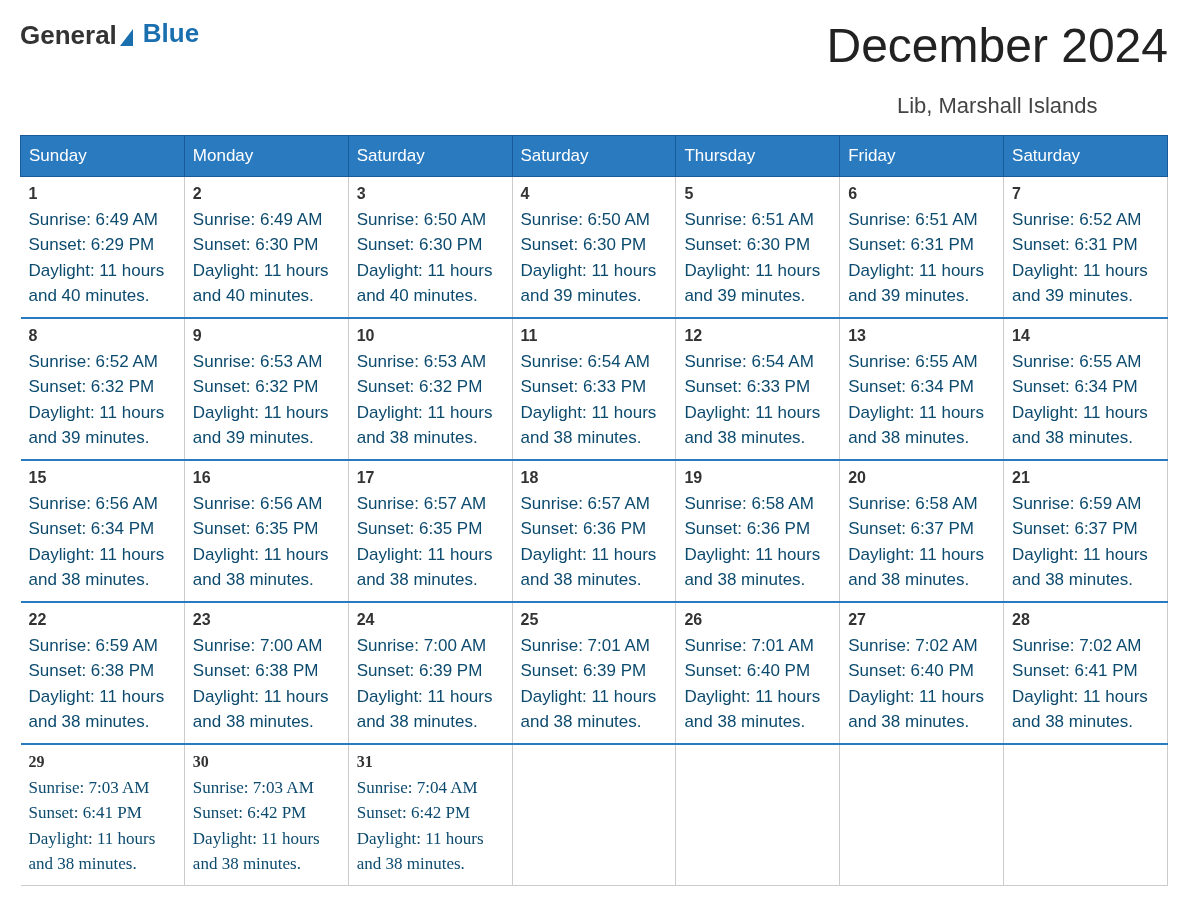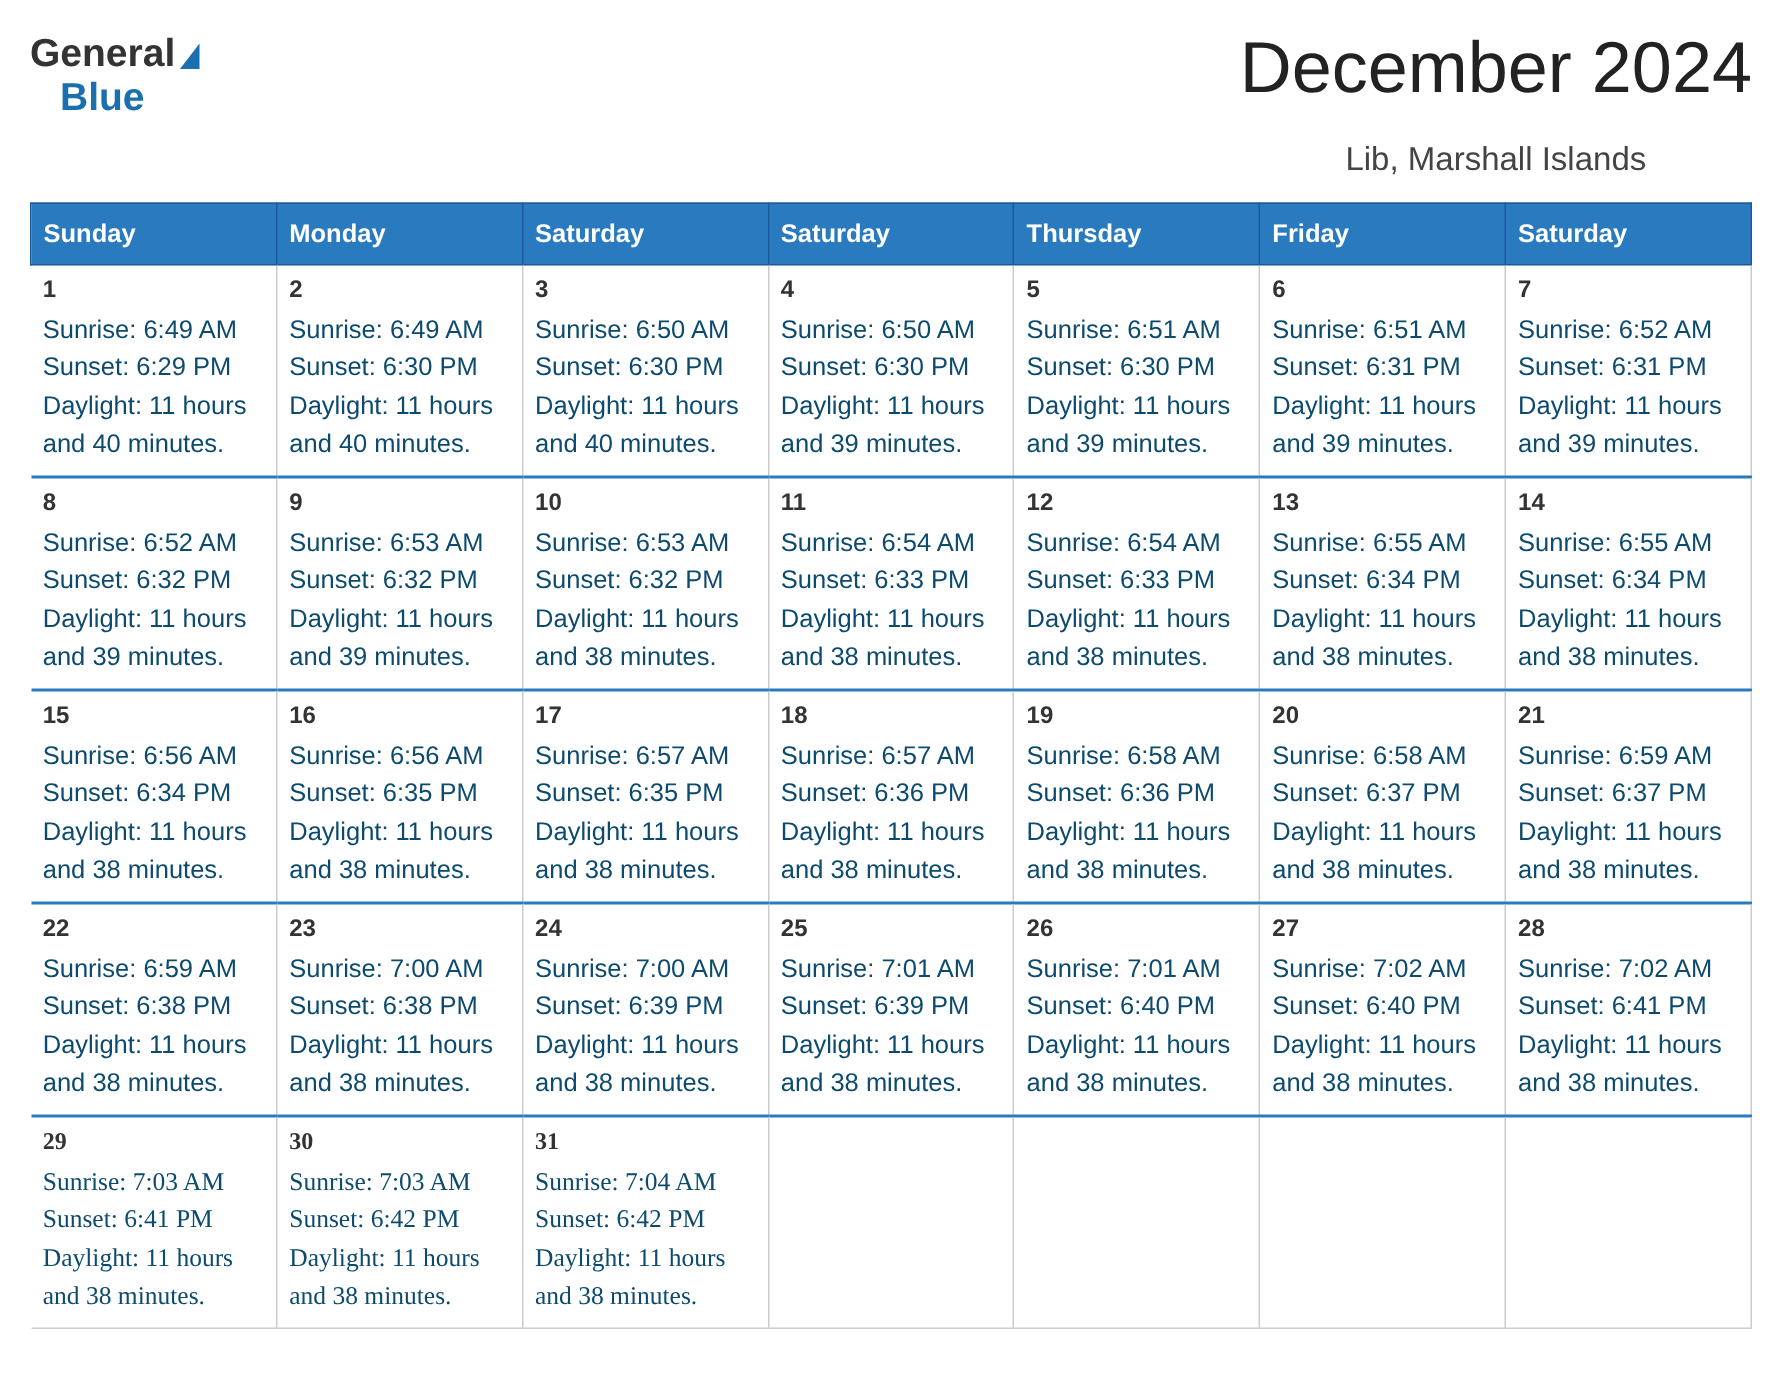--- a/index.html
+++ b/index.html
@@ -34,21 +34,21 @@
       width: 100%;
       border-collapse: collapse;
       table-layout: fixed;
     }
     thead tr {
       background-color: #2a7abf;
     }
     thead th {
       color: #fff;
       font-size: 17px;
-      font-weight: bold;
+      font-weight: normal;
       padding: 10px 8px;
       text-align: left;
       border: 1px solid #1a5a9a;
     }
     tbody td {
       vertical-align: top;
       padding: 8px;
       border-right: 1px solid #ccc;
       border-bottom: 2px solid #2a7abf;
       font-size: 13px;
@@ -68,35 +68,35 @@
     .day-info {
       font-size: 17px;
       line-height: 1.5;
       color: #0c4a6e;
     }
     .empty-cell {
       background: #fff;
     }
     .logo-wrapper {
       display: flex;
-      flex-direction: column;
+      flex-direction: row;
       align-items: flex-start;
     }
     .logo-line1 {
       font-size: 26px;
       font-weight: bold;
       color: #333;
       display: flex;
       align-items: center;
     }
     .logo-line2 {
       font-size: 26px;
       font-weight: bold;
       color: #1a6faf;
-      margin-left: 20px;
+      margin-left: 10px;
       margin-top: -4px;
     }
   </style>
 </head>
 <body>
 
 <div class="header">
   <div class="logo-wrapper">
     <div class="logo-line1">
       <span style="color:#333;font-weight:bold;font-size:26px;">General</span>

